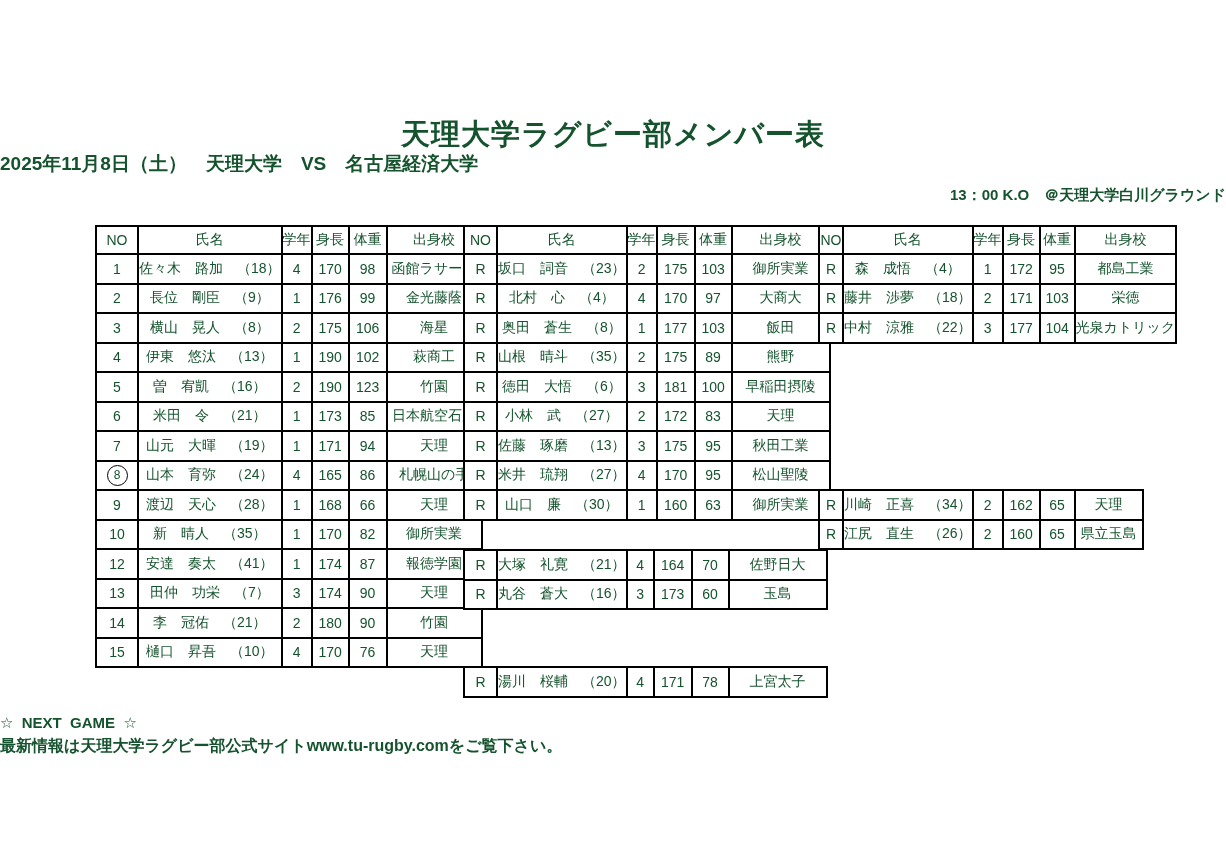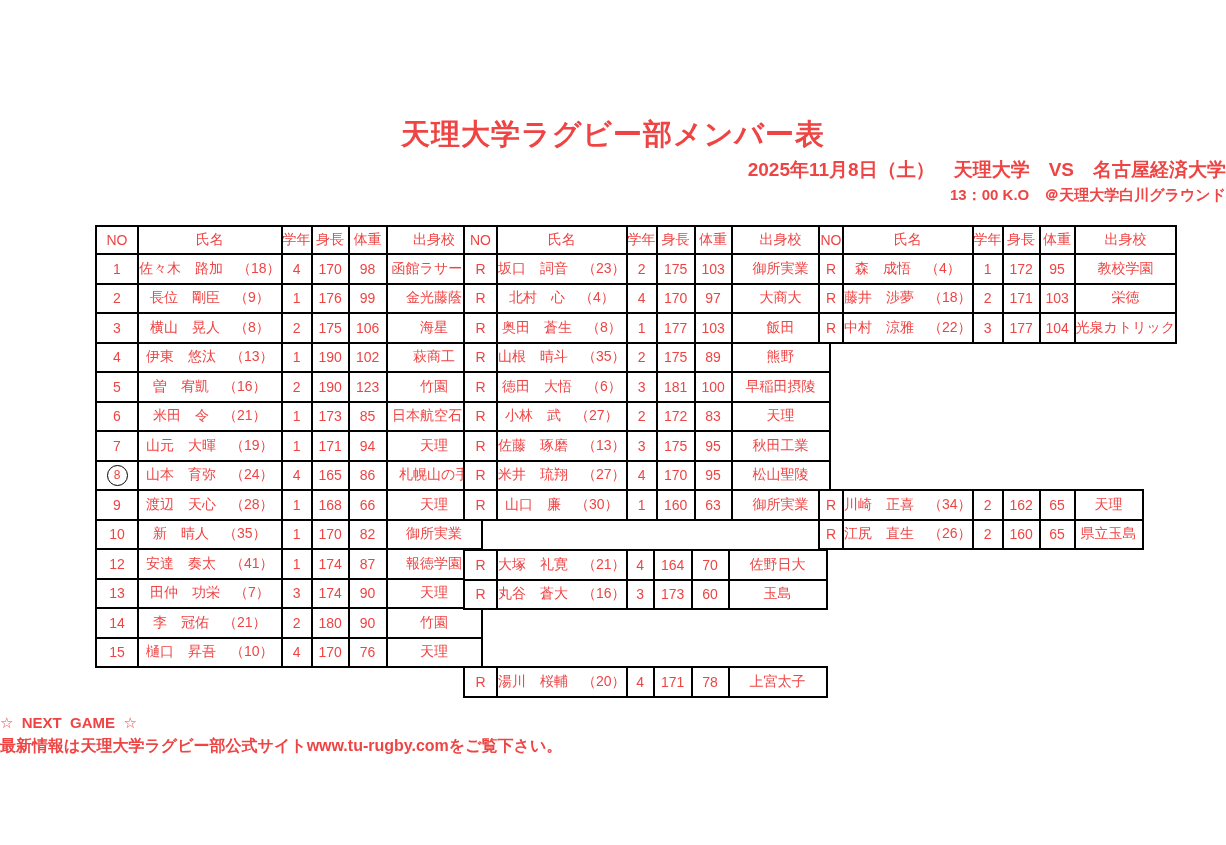--- a/index.html
+++ b/index.html
@@ -1,31 +1,31 @@
 <!DOCTYPE html>
 <html lang="ja"><head>
 <meta charset="utf-8">
 <style>
   html,body{margin:0;padding:0;background:#ffffff;}
   .page{
     position:relative;
     width:1226px;height:845px;
     background:#ffffff;
     font-family:"Liberation Sans","DejaVu Sans",sans-serif;
-    color:#ef4444;
+    color:#14532d;
     overflow:hidden;
   }
   .doc-title{
     position:absolute;top:96px;left:0;width:100%;
     text-align:center;font-size:29px;font-weight:bold;
     letter-spacing:1px;white-space:pre;
   }
   .match-line{
     position:absolute;top:151px;left:0;width:100%;
-    text-align:right;font-size:19px;font-weight:bold;white-space:pre;margin-top:6px;
+    text-align:left;font-size:19px;font-weight:bold;white-space:pre;
   }
   .kickoff-line{
     position:absolute;top:186px;left:0;width:100%;
     text-align:right;font-size:15px;font-weight:bold;white-space:pre;
   }
   table.roster{
     position:absolute;
     border-collapse:collapse;table-layout:fixed;
     background:#fff;
   }
@@ -360,21 +360,21 @@
           <th class="c-school">出身校</th>
         </tr>
       </thead>
       <tbody>
         <tr>
           <td class="c-no">R</td>
           <td class="c-name">森　成悟　（4）</td>
           <td class="c-grade">1</td>
           <td class="c-height">172</td>
           <td class="c-weight">95</td>
-          <td class="c-school">教校学園</td>
+          <td class="c-school">都島工業</td>
         </tr>
         <tr>
           <td class="c-no">R</td>
           <td class="c-name">藤井　渉夢　（18）</td>
           <td class="c-grade">2</td>
           <td class="c-height">171</td>
           <td class="c-weight">103</td>
           <td class="c-school">栄徳</td>
         </tr>
         <tr>

